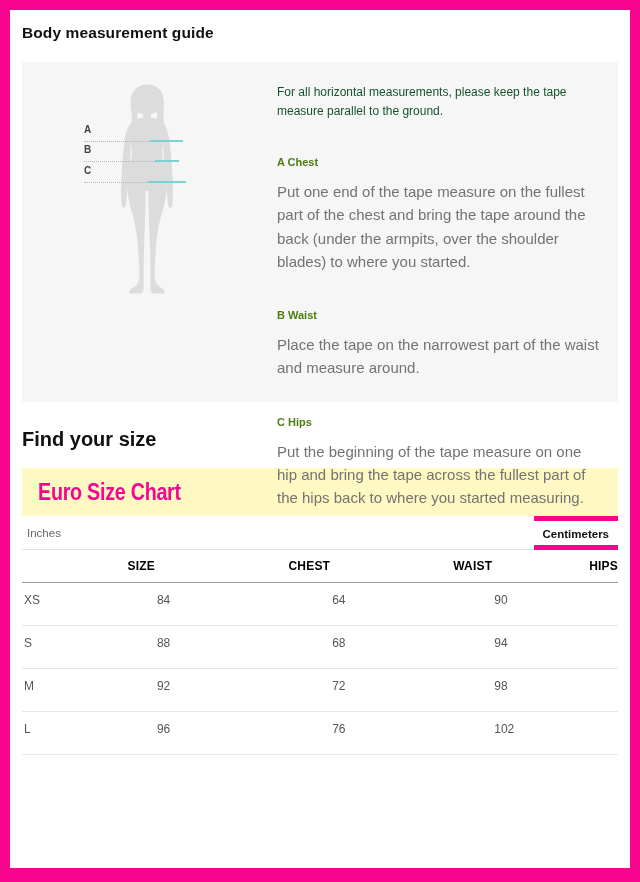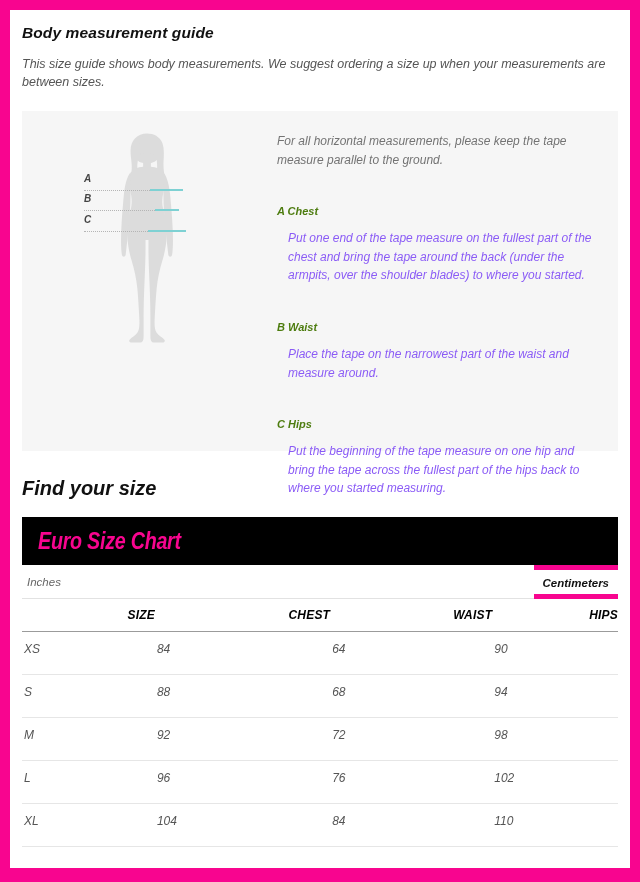--- a/index.html
+++ b/index.html
@@ -6,21 +6,21 @@
   html, body { margin: 0; padding: 0; }
   body {
     width: 640px; height: 882px;
     background: #ffffff;
     border: 10px solid #f8058f;
     border-bottom-width: 14px;
     overflow: hidden;
     font-family: "Liberation Sans", sans-serif;
     -webkit-font-smoothing: antialiased;
   }
-  .inner { padding: 14px 12px 0 12px; font-style: italic; }
+  .inner { padding: 14px 12px 0 12px; }
 
   .page-title {
     font-size: 15.5px; font-weight: bold; color: #111;
     margin: 0; letter-spacing: .1px;
   }
   .page-intro {
     font-size: 12.5px; color: #555; margin: 14px 0 0 0; line-height: 1.4;
   }
 
   
@@ -34,31 +34,31 @@
 
   .marker { position: absolute; display: flex; align-items: center; height: 2px; }
   .m-label {
     position: absolute; left: 0; top: -16px;
     font-size: 10px; font-weight: bold; color: #444;
   }
   .m-dots { flex: 1; border-top: 1px dotted #b5b5b5; height: 0; }
   .m-teal { height: 2px; background: #7ed1d3; flex: none; }
 
   .guide-text { flex: 1; padding: 21px 14px 0 0; }
-  .g-intro { font-size: 12px; color: #737373; line-height: 1.55; margin: 0; }
+  .g-intro { font-size: 12px; color: #14532d; line-height: 1.55; margin: 0; }
   .g-head { font-size: 11px; font-weight: bold; color: #4d7c0f; margin: 36px 0 0 0; }
-  .g-body { font-size: 12px; color: #8b5cf6; line-height: 1.55; margin: 12px 0 0 11px; }
+  .g-body { font-size: 15px; color: #737373; line-height: 1.55; margin: 12px 0 0 0; }
 
   
   .find-title {
     font-size: 20px; font-weight: bold; color: #111; margin: 26px 0 0 0;
   }
 
   .euro-banner {
-    margin-top: 17px; height: 48px; background: #000000;
+    margin-top: 17px; height: 48px; background: #fef9c3;
     display: flex; align-items: center; padding-left: 16px;
   }
   .euro-title {
     color: #f8058f; font-size: 24px; font-weight: bold;
     transform: scaleX(.82); transform-origin: left center;
     letter-spacing: -0.3px; white-space: nowrap;
   }
 
   
   .tabs { display: flex; border-bottom: 1px solid #e2e2e2; align-items: stretch; justify-content: space-between; }
@@ -85,21 +85,20 @@
   }
   .col-size { width: 22.3%; } .col-chest { width: 29.4%; }
   .col-waist { width: 27.2%; } .col-hips { width: 21.1%; }
 </style>
 </head>
 <body>
 
 <div class="inner">
 
   <h1 class="page-title">Body measurement guide</h1>
-  <p class="page-intro">This size guide shows body measurements. We suggest ordering a size up when your measurements are between sizes.</p>
 
   <div class="guide-box">
     <div class="figure-pane">
       <svg class="figure-svg" viewBox="0 0 124 440" preserveAspectRatio="xMidYMid meet" aria-hidden="true">
         <path d="M62,2 C42,2 28,16 28,38 C28,54 32,64 30,80 C29,90 26,96 28,102 L44,94 C42,82 41,70 43,58 C48,66 76,66 82,56 C84,68 82,82 84,94 L100,100 C98,90 96,78 96,64 C97,48 98,34 94,22 C88,8 76,2 62,2 Z"></path>
         <ellipse cx="62" cy="30" rx="17" ry="26"></ellipse>
         <rect x="54" y="44" width="16" height="30"></rect>
         <path d="M62,70 C46,70 34,74 28,84 C22,94 24,106 27,118 C30,132 32,142 29,156 C25,172 19,184 19,196 C19,210 28,218 40,222 L84,222 C96,218 105,210 105,196 C105,184 99,172 95,156 C92,142 94,132 97,118 C100,106 102,94 96,84 C90,74 78,70 62,70 Z"></path>
         <path id="arm" d="M28,82 C20,92 16,110 14,130 C12,152 10,176 9,198 C8,218 8,238 10,252 C11,258 17,258 18,252 C20,236 22,216 24,198 C26,176 28,152 28,130 C28,112 30,94 28,82 Z"></path>
         <use href="#arm" transform="matrix(-1,0,0,1,124,0)"></use>
@@ -182,22 +181,16 @@
         <td>92</td>
         <td>72</td>
         <td>98</td>
       </tr>
       <tr>
         <td>L</td>
         <td>96</td>
         <td>76</td>
         <td>102</td>
       </tr>
-      <tr>
-        <td>XL</td>
-        <td>104</td>
-        <td>84</td>
-        <td>110</td>
-      </tr>
     </tbody>
   </table>
 
 </div>
 
 </body></html>

